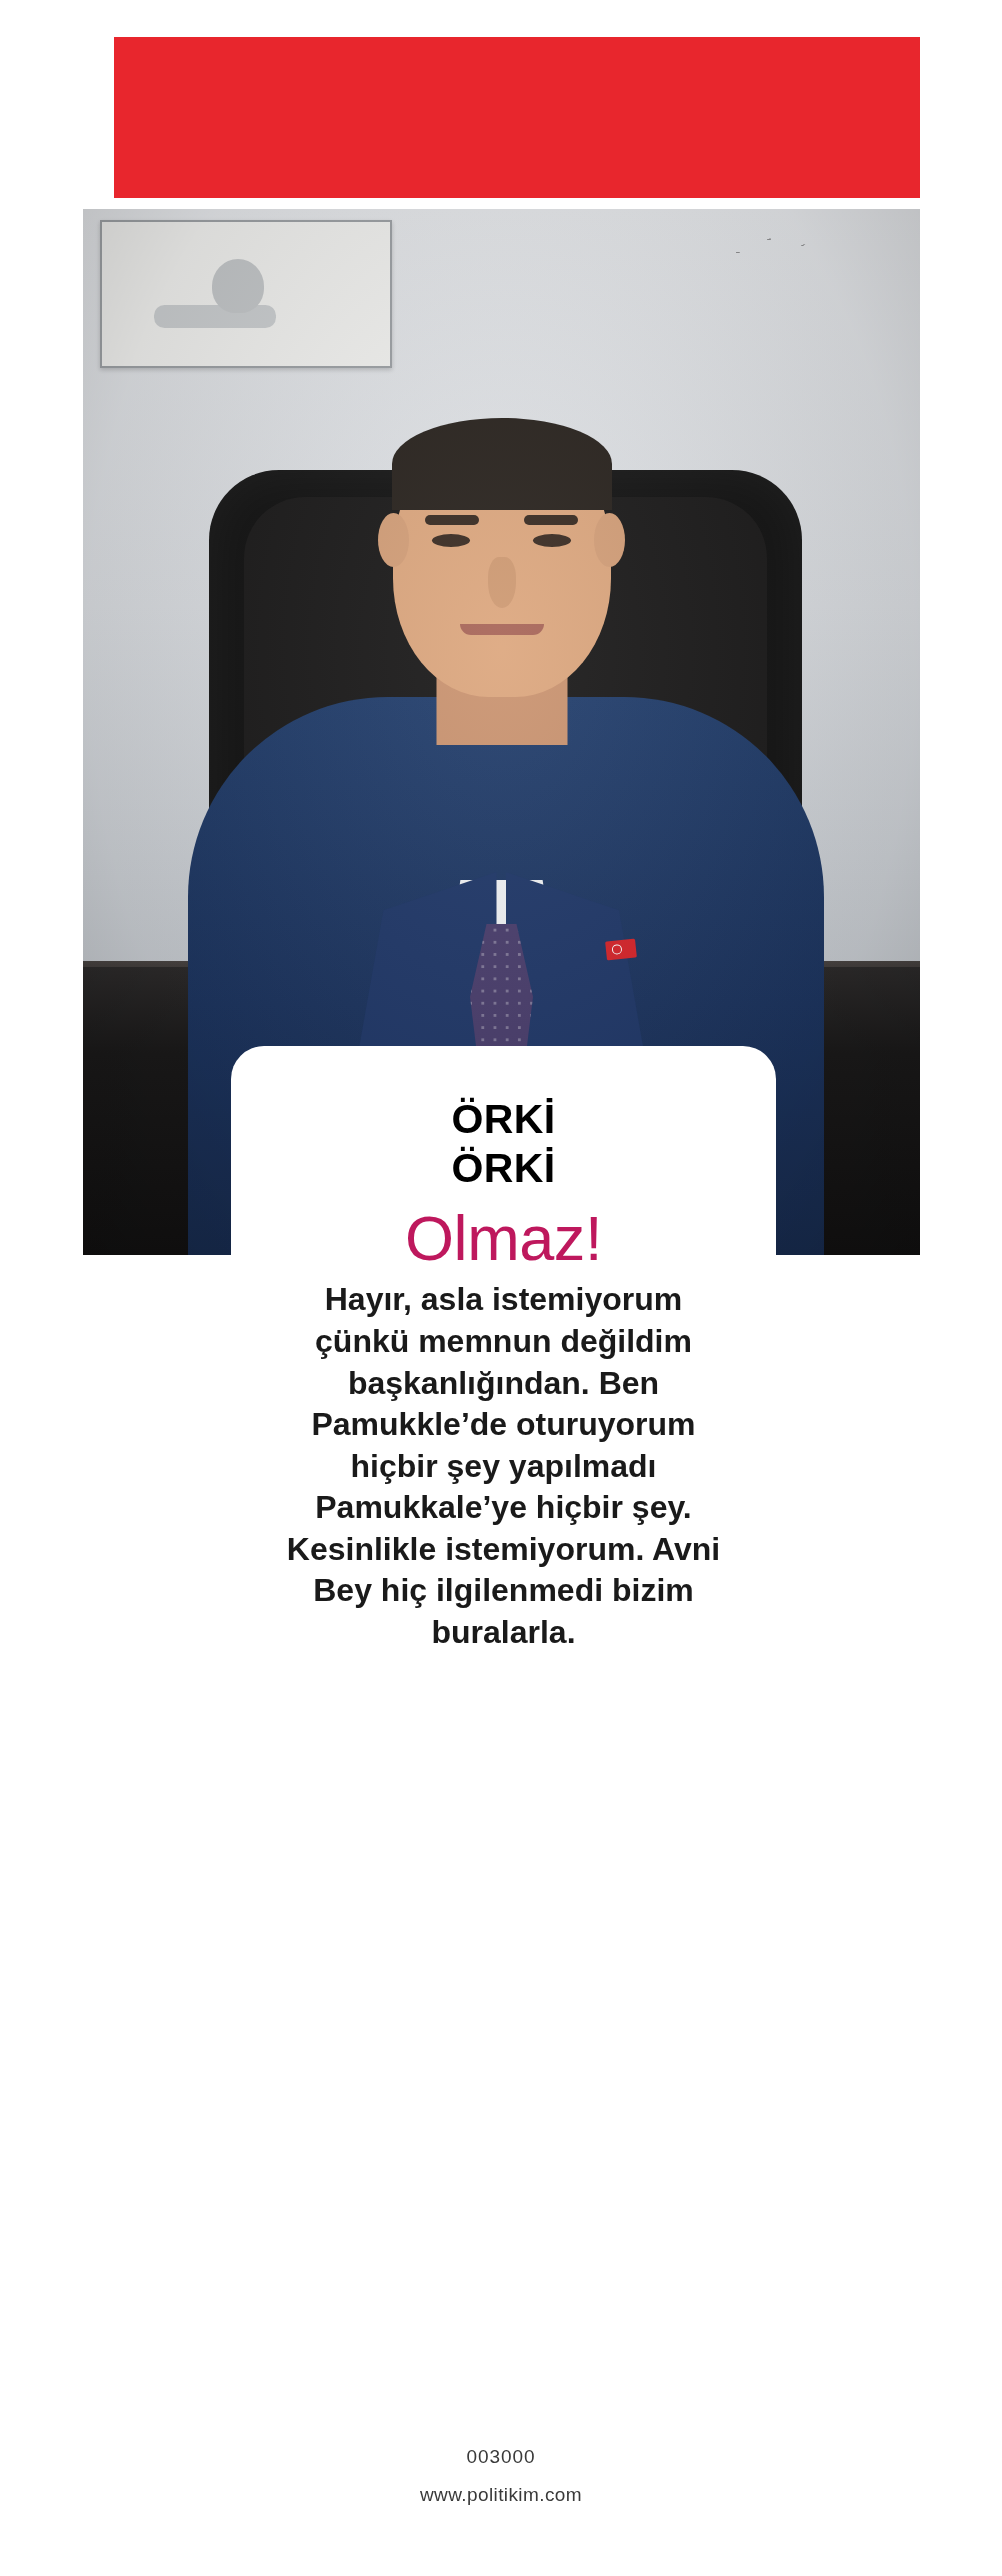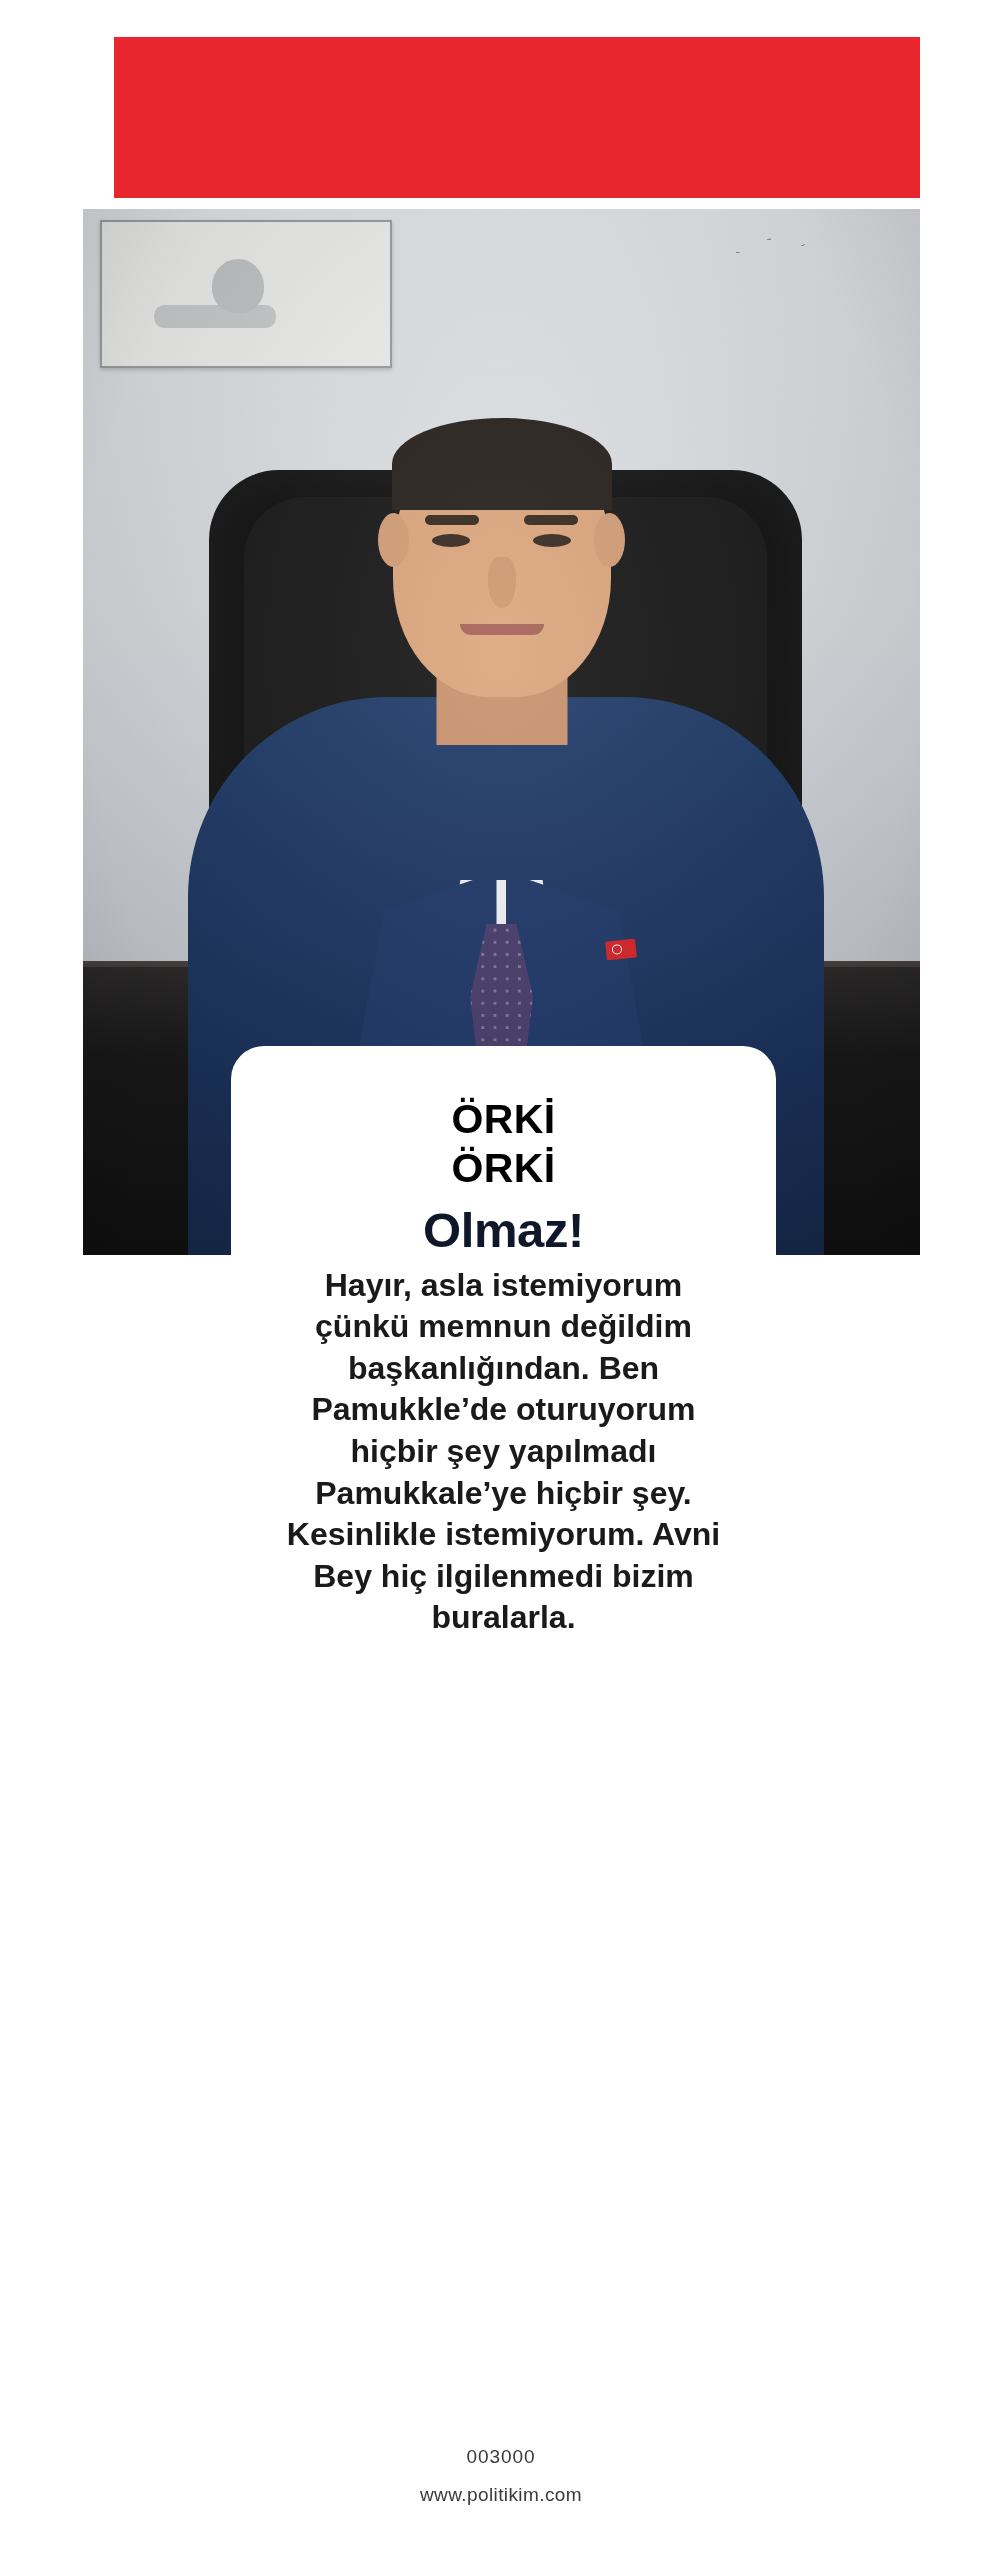--- a/index.html
+++ b/index.html
@@ -352,23 +352,23 @@
   }
   .quote-surname {
     font-size: 41px;
     font-weight: bold;
     color: #000000;
     line-height: 1.12;
     margin: 0 0 12.2px 0;
     letter-spacing: 0.4px;
   }
   .quote-headline {
-    font-size: 49px;
-    font-weight: bold;
-    color: #0f172a;
+    font-size: 63px;
+    font-weight: normal;
+    color: #be185d;
     line-height: 1.05;
     margin: 5.2px 0 8.7px 0;
     letter-spacing: -0.4px;
   }
   .quote-body {
     font-size: 32px;
     font-weight: bold;
     color: #1a1a1a;
     line-height: 1.30;
     margin: 8px;

